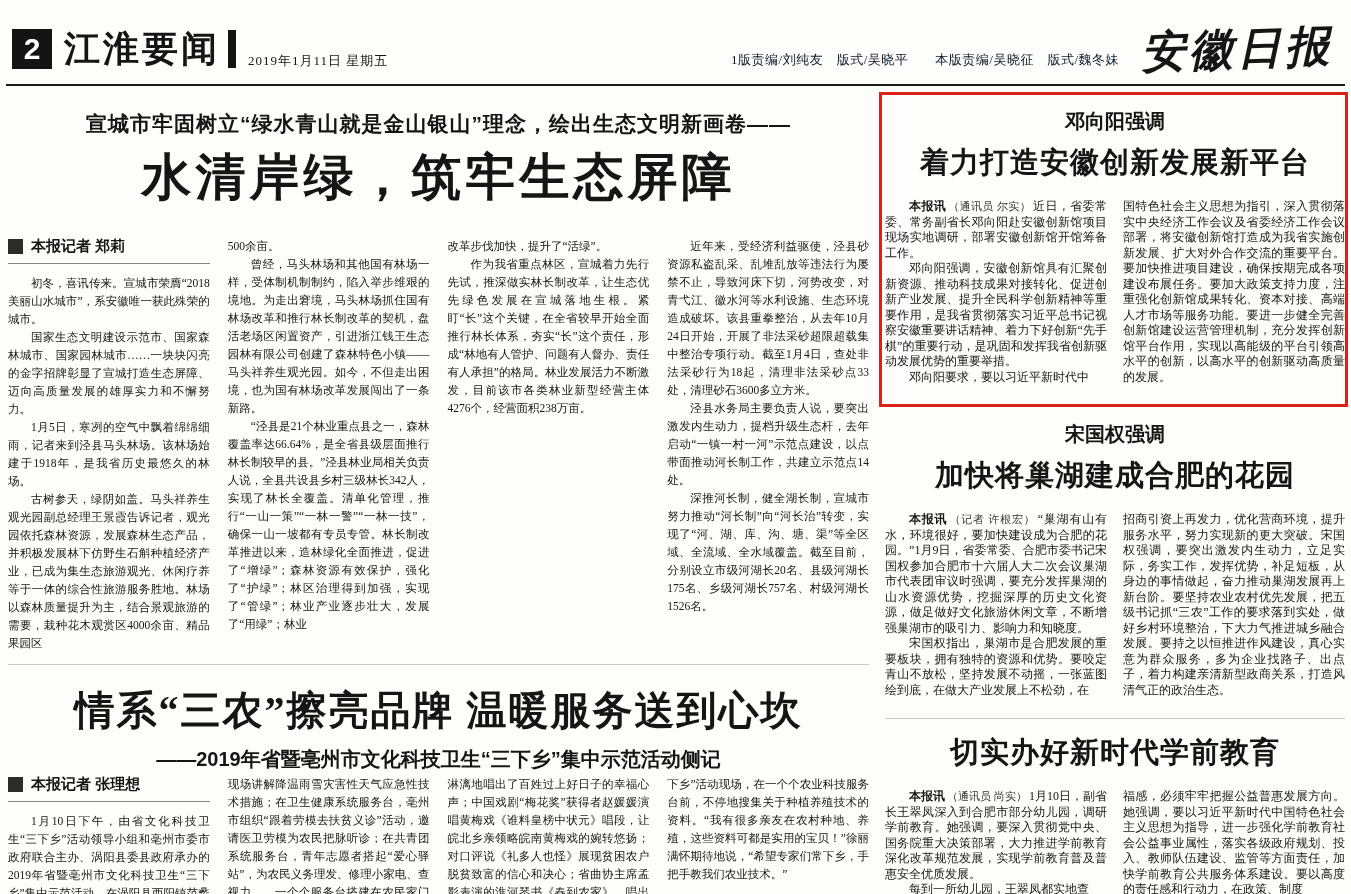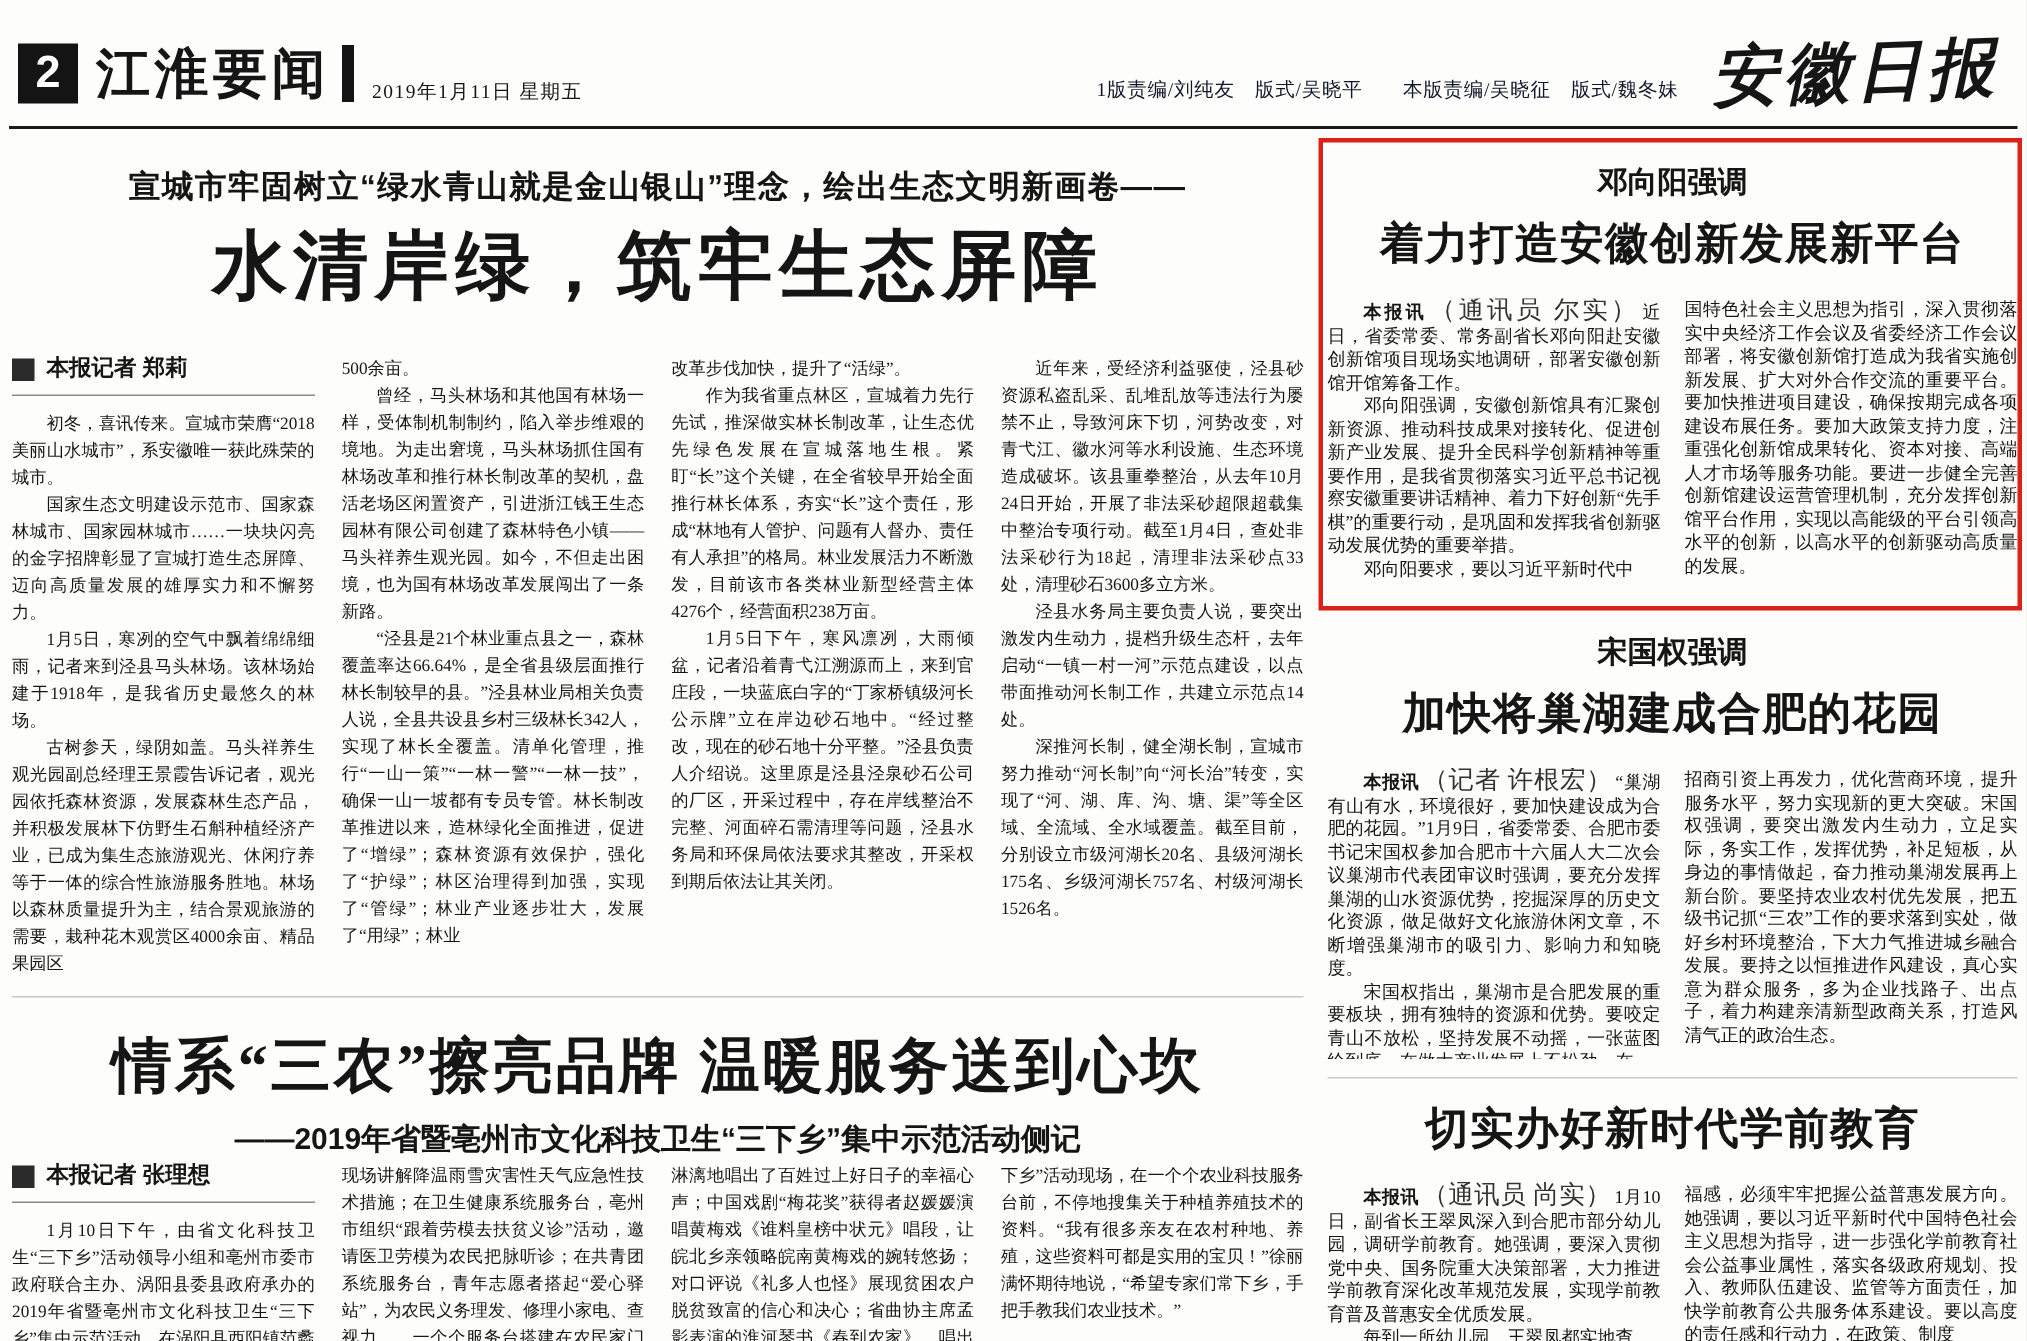--- a/index.html
+++ b/index.html
@@ -40,21 +40,21 @@
   .left .col{flex:1; font-size:11.5px; line-height:18px;}
   .right .cols{gap:16px;}
   .right .col{flex:1; font-size:12px; line-height:15.5px;}
   .byline{
     display:flex; align-items:center; gap:8px;
     font-family:"Liberation Sans",sans-serif; font-weight:bold; font-size:15px;
     border-bottom:1px solid #8a8a8a; padding-bottom:8px; margin-bottom:10px;
   }
   .byline-square{width:15px; height:15px; background:#2b2b2b; flex:0 0 auto;}
   .lead b{font-family:"Liberation Sans",sans-serif; font-size:12px;}
-  .src{font-size:17px; color:#333; padding:0 2px;}
+  .src{font-size:11px; color:#333; padding:0 2px;}
   
   .kicker{
     text-align:center; font-family:"Liberation Sans",sans-serif; font-weight:bold;
     font-size:21px; margin:24px 30px 6px 30px; letter-spacing:1px;
   }
   .headline-main{
     text-align:center; font-weight:bold; font-size:50px; letter-spacing:4px;
     margin:6px 0 26px 0; font-family:"Liberation Serif","DejaVu Serif",serif;
   }
   
@@ -122,21 +122,20 @@
             <p>古树参天，绿阴如盖。马头祥养生观光园副总经理王景霞告诉记者，观光园依托森林资源，发展森林生态产品，并积极发展林下仿野生石斛种植经济产业，已成为集生态旅游观光、休闲疗养等于一体的综合性旅游服务胜地。林场以森林质量提升为主，结合景观旅游的需要，栽种花木观赏区4000余亩、精品果园区</p>
           </div>
           <div class="col">
             <p class="cont">500余亩。</p>
             <p>曾经，马头林场和其他国有林场一样，受体制机制制约，陷入举步维艰的境地。为走出窘境，马头林场抓住国有林场改革和推行林长制改革的契机，盘活老场区闲置资产，引进浙江钱王生态园林有限公司创建了森林特色小镇——马头祥养生观光园。如今，不但走出困境，也为国有林场改革发展闯出了一条新路。</p>
             <p>“泾县是21个林业重点县之一，森林覆盖率达66.64%，是全省县级层面推行林长制较早的县。”泾县林业局相关负责人说，全县共设县乡村三级林长342人，实现了林长全覆盖。清单化管理，推行“一山一策”“一林一警”“一林一技”，确保一山一坡都有专员专管。林长制改革推进以来，造林绿化全面推进，促进了“增绿”；森林资源有效保护，强化了“护绿”；林区治理得到加强，实现了“管绿”；林业产业逐步壮大，发展了“用绿”；林业</p>
           </div>
           <div class="col">
             <p class="cont">改革步伐加快，提升了“活绿”。</p>
             <p>作为我省重点林区，宣城着力先行先试，推深做实林长制改革，让生态优先绿色发展在宣城落地生根。紧盯“长”这个关键，在全省较早开始全面推行林长体系，夯实“长”这个责任，形成“林地有人管护、问题有人督办、责任有人承担”的格局。林业发展活力不断激发，目前该市各类林业新型经营主体4276个，经营面积238万亩。</p>
-            <p>1月5日下午，寒风凛冽，大雨倾盆，记者沿着青弋江溯源而上，来到官庄段，一块蓝底白字的“丁家桥镇级河长公示牌”立在岸边砂石地中。“经过整改，现在的砂石地十分平整。”泾县负责人介绍说。这里原是泾县泾泉砂石公司的厂区，开采过程中，存在岸线整治不完整、河面碎石需清理等问题，泾县水务局和环保局依法要求其整改，开采权到期后依法让其关闭。</p>
           </div>
           <div class="col">
             <p>近年来，受经济利益驱使，泾县砂资源私盗乱采、乱堆乱放等违法行为屡禁不止，导致河床下切，河势改变，对青弋江、徽水河等水利设施、生态环境造成破坏。该县重拳整治，从去年10月24日开始，开展了非法采砂超限超载集中整治专项行动。截至1月4日，查处非法采砂行为18起，清理非法采砂点33处，清理砂石3600多立方米。</p>
             <p>泾县水务局主要负责人说，要突出激发内生动力，提档升级生态杆，去年启动“一镇一村一河”示范点建设，以点带面推动河长制工作，共建立示范点14处。</p>
             <p>深推河长制，健全湖长制，宣城市努力推动“河长制”向“河长治”转变，实现了“河、湖、库、沟、塘、渠”等全区域、全流域、全水域覆盖。截至目前，分别设立市级河湖长20名、县级河湖长175名、乡级河湖长757名、村级河湖长1526名。</p>
           </div>
         </div>
       </section>
 
       <div class="rule-gray"></div>

